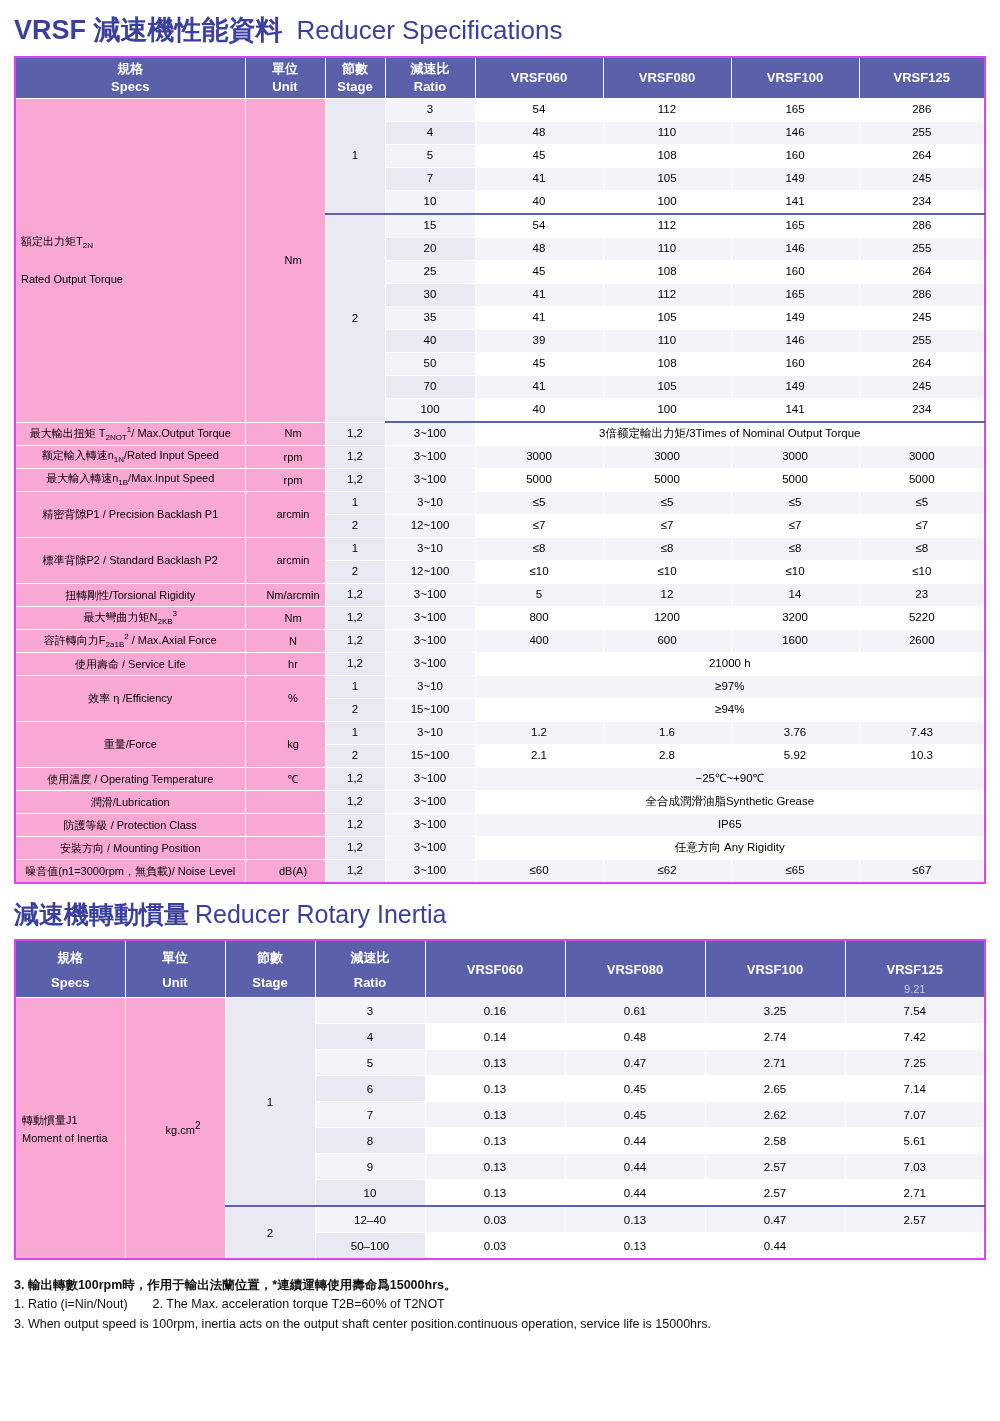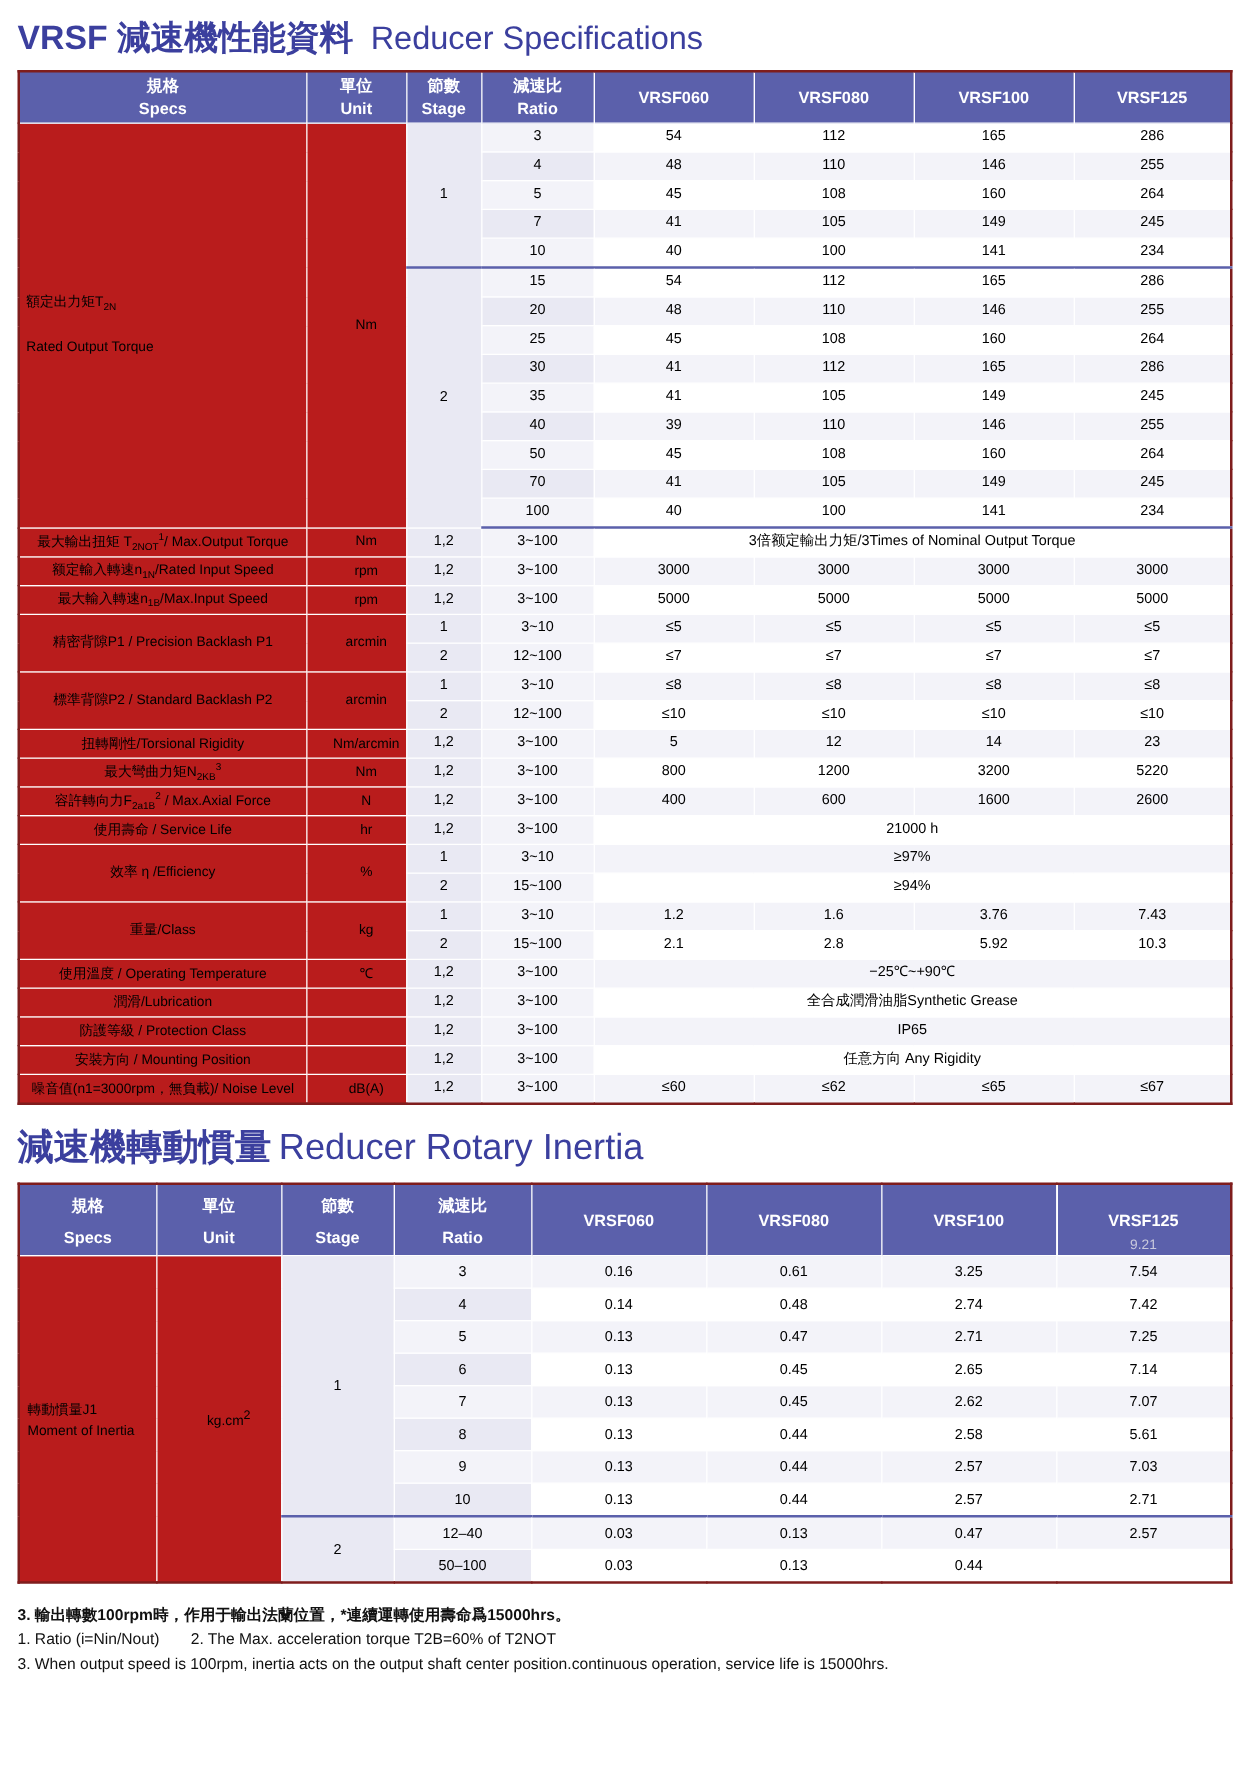--- a/index.html
+++ b/index.html
@@ -17,21 +17,21 @@
     color:#3b3f9e;
     font-size:27px;
     font-weight:bold;
     letter-spacing:0px;
     padding:12px 0 8px 14px;
   }
   .title .en{ font-weight:normal; padding-left:14px; font-size:26px;}
 
   .title2{
     color:#3b3f9e;
-    font-size:29px;
+    font-size:25px;
     font-weight:bold;
     padding:14px 0 8px 14px;
   }
   .title2 .en{ font-weight:normal; padding-left:6px; }
 
   
   table{ border-collapse:collapse; }
   .spec{
     width:972px;
     margin:0 0 0 14px;
@@ -49,35 +49,35 @@
   .hdr td{
     background:#5b60ab;
     color:#ffffff;
     font-weight:bold;
     font-size:13px;
     height:40px;
     border:1px solid #ffffff;
   }
   .hdr .two-line{ line-height:1.35; }
   .lbl{
-    background:#b91c1c;
+    background:#f9a8d4;
     text-align:left;
     padding-left:5px;
     font-size:11px;
   }
   .lbl.c{ text-align:center; padding-left:16px;}
   .cell-a{ background:#e9e9f3; }
   .cell-b{ background:#f3f3f9; }
   .cell-w{ background:#ffffff; }
   .sub{ font-size:8px; vertical-align:sub; }
   .sup{ font-size:8px; vertical-align:super; }
   .thick-top{ border-top:2px solid #5b60ab !important; }
   .thickb{ border-bottom:2px solid #5b60ab !important; }
 
-  .outer-border{ border:2px solid #7f1d1d; }
+  .outer-border{ border:2px solid #d946ef; }
 
   
   .inertia{
     width:972px;
     margin:0 0 0 14px;
     table-layout:fixed;
     font-size:11.5px;
   }
   .inertia td{
     border:1px solid #ffffff;
@@ -364,21 +364,21 @@
       <td class="cell-b">3~10</td>
       <td class="cell-b" colspan="4">≥97%</td>
     </tr>
     <tr>
       <td class="cell-a">2</td>
       <td class="cell-b">15~100</td>
       <td class="cell-w" colspan="4">≥94%</td>
     </tr>
 
     <tr>
-      <td class="lbl" rowspan="2">重量/Class</td>
+      <td class="lbl" rowspan="2">重量/Force</td>
       <td class="lbl c" rowspan="2">kg</td>
       <td class="cell-a">1</td>
       <td class="cell-b">3~10</td>
       <td class="cell-b">1.2</td>
       <td class="cell-b">1.6</td>
       <td class="cell-b">3.76</td>
       <td class="cell-b">7.43</td>
     </tr>
     <tr>
       <td class="cell-a">2</td>

